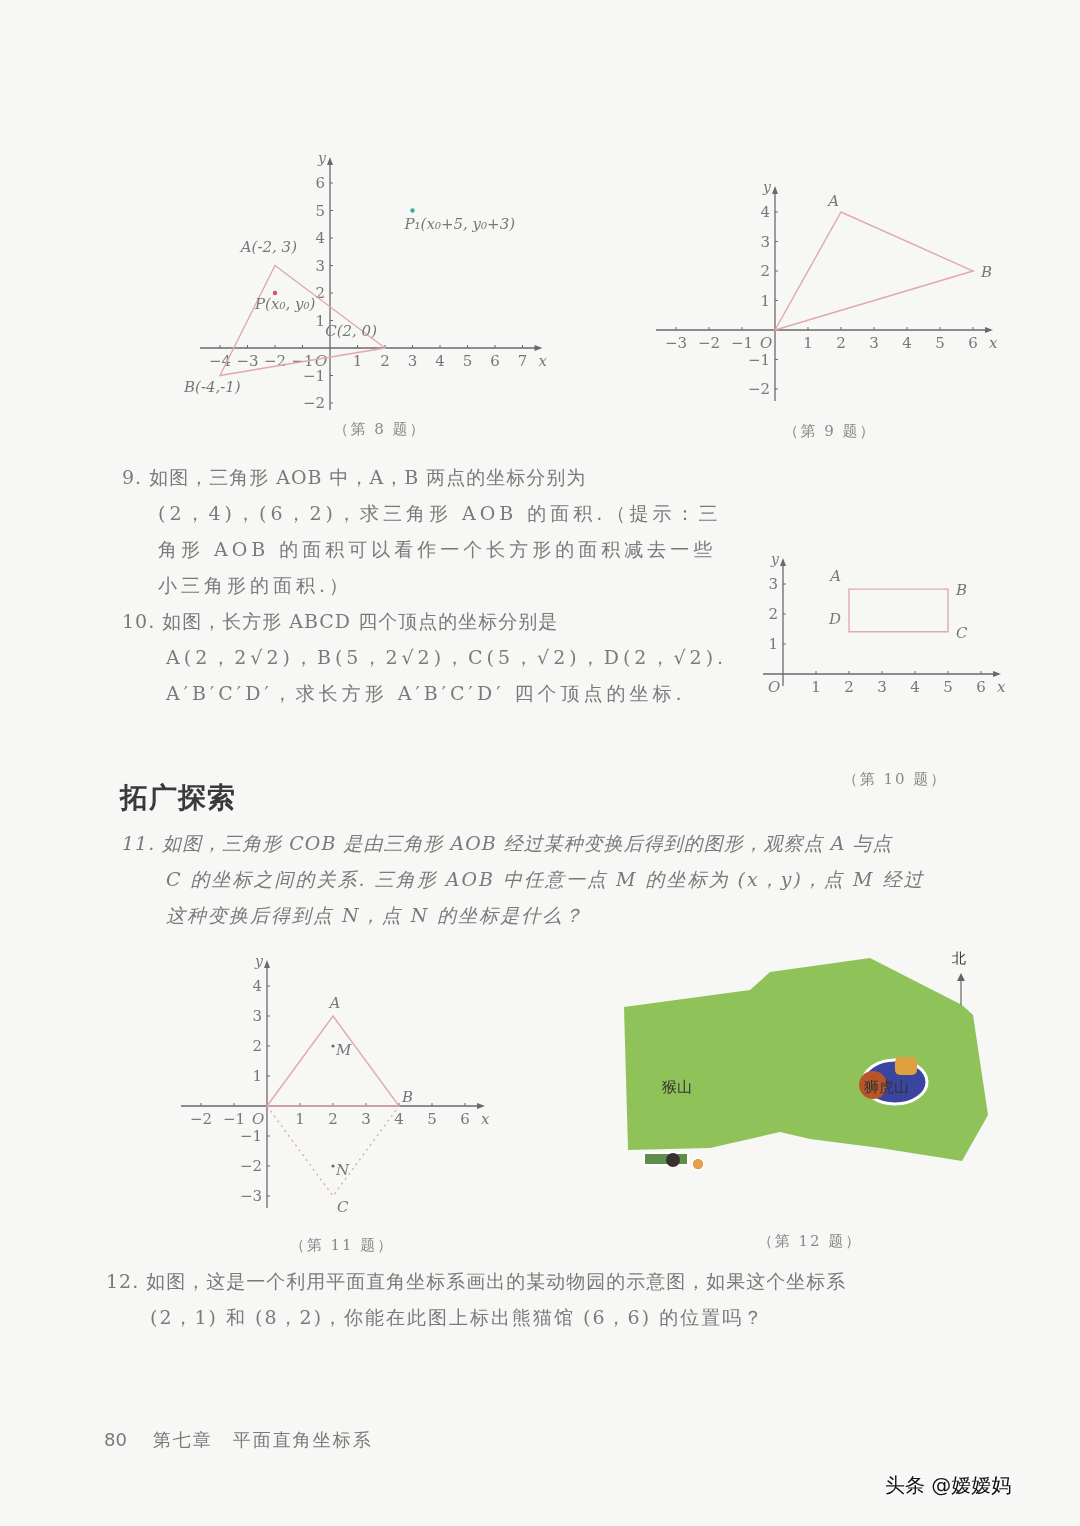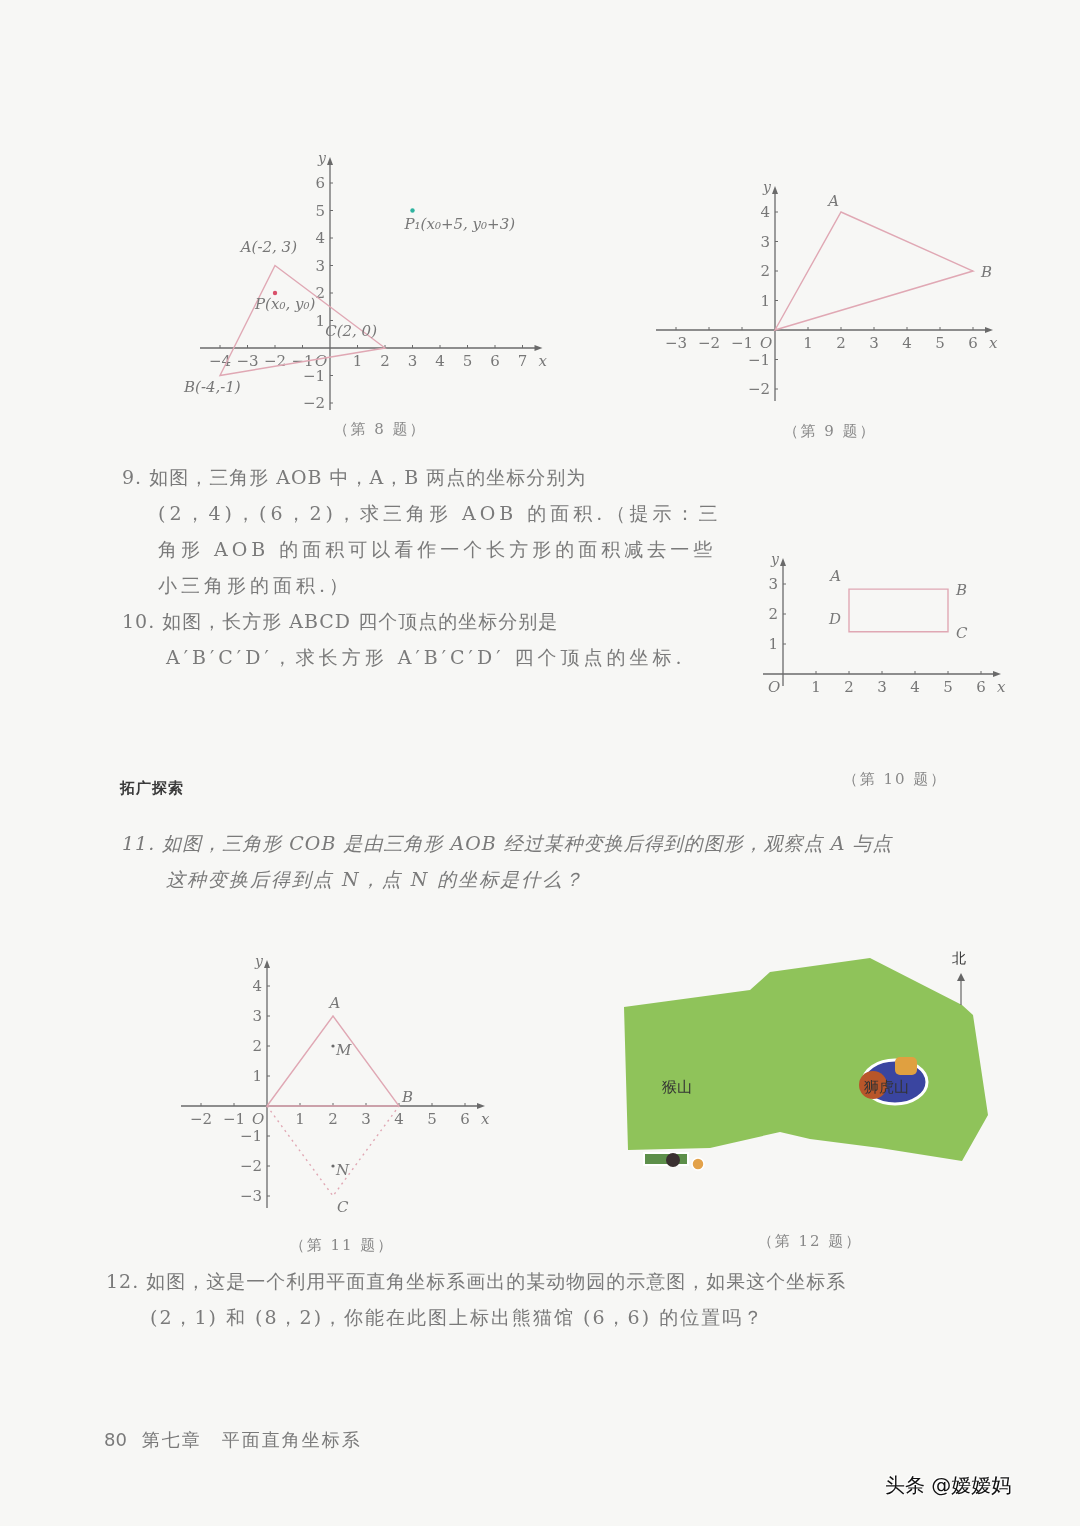--- a/index.html
+++ b/index.html
@@ -4,23 +4,23 @@
 <style>
   html, body { margin:0; padding:0; }
   body { width:1080px; height:1526px; background:#f7f7f5; position:relative; overflow:hidden;
          font-family:"DejaVu Serif", serif; color:#6e6e6e; }
   .abs { position:absolute; }
   .fig svg text { font-family:"DejaVu Serif", serif; fill:#777; }
   .caption { font-size:15px; color:#888; letter-spacing:2px; text-align:center; }
   .q { font-size:19px; line-height:36px; letter-spacing:4px; color:#7a7a7a; }
   .q .ind { padding-left:44px; display:block; }
   .q .num { letter-spacing:1px;text-align:center; }
-  .section-title { font-family:"DejaVu Sans", sans-serif; font-weight:bold; font-size:15px; color:#3a3a3a; letter-spacing:1px; }
+  .section-title { font-family:"DejaVu Sans", sans-serif; font-weight:bold; font-size:28px; color:#3a3a3a; letter-spacing:1px; }
   .footer { font-size:18px; color:#7a7a7a; letter-spacing:2px; }
-  .footer .pg { font-family:"DejaVu Sans", sans-serif; letter-spacing:0; margin-right:7px; }
+  .footer .pg { font-family:"DejaVu Sans", sans-serif; letter-spacing:0; margin-right:18px; }
   .watermark { font-family:"DejaVu Sans", sans-serif; font-size:20px; color:#111; text-shadow:1px 1px 0 #fff, -1px -1px 0 #fff; }
   .map-label { font-size:15px; color:#333; font-family:"DejaVu Sans", sans-serif; }
 </style>
 </head>
 <body>
 
 <div class="abs fig" style="left:180px;top:140px;width:420px;height:270px;">
   <svg width="420" height="270">
       <line x1="20" y1="208" x2="356.5" y2="208" stroke="#6a6a6a" stroke-width="1.3"></line>
       <polygon points="362.5,208 354.5,205 354.5,211" fill="#6a6a6a"></polygon>
@@ -163,27 +163,29 @@
       <text x="86" y="46.099999999999994" font-size="15" font-style="italic" text-anchor="end">A</text>
       <text x="201" y="60.099999999999994" font-size="15" font-style="italic" text-anchor="start">B</text>
       <text x="201" y="102.7" font-size="15" font-style="italic" text-anchor="start">C</text>
       <text x="86" y="88.7" font-size="15" font-style="italic" text-anchor="end">D</text>
     </svg>
 </div>
 <div class="abs caption" style="left:815px;top:732px;width:160px;margin-top:38px;">（第 10 题）</div>
 
 <div class="abs q" style="left:122px;top:603px;width:640px;">
   <span class="num">10. 如图，长方形 ABCD 四个顶点的坐标分别是</span>
+  <span class="ind">A(2，2√2)，B(5，2√2)，C(5，√2)，D(2，√2).</span>
   <span class="ind">A′B′C′D′，求长方形 A′B′C′D′ 四个顶点的坐标.</span>
 </div>
 
 <div class="abs section-title" style="left:120px;top:779px;">拓广探索</div>
 
 <div class="abs q" style="left:122px;top:825px;width:930px;letter-spacing:2px;font-style:italic;">
   <span class="num">11. 如图，三角形 COB 是由三角形 AOB 经过某种变换后得到的图形，观察点 A 与点</span>
+  <span class="ind">C 的坐标之间的关系. 三角形 AOB 中任意一点 M 的坐标为 (x，y)，点 M 经过</span>
   <span class="ind">这种变换后得到点 N，点 N 的坐标是什么？</span>
 </div>
 
 <div class="abs fig" style="left:175px;top:950px;width:330px;height:265px;">
   <svg width="330" height="265">
       <line x1="6" y1="156" x2="304" y2="156" stroke="#6a6a6a" stroke-width="1.3"></line>
       <polygon points="310,156 302,153 302,159" fill="#6a6a6a"></polygon>
       <line x1="92" y1="258" x2="92" y2="16" stroke="#6a6a6a" stroke-width="1.3"></line>
       <polygon points="92,10 89,18 95,18" fill="#6a6a6a"></polygon>
       <text x="306" y="174" font-size="15" font-style="italic">x</text>

